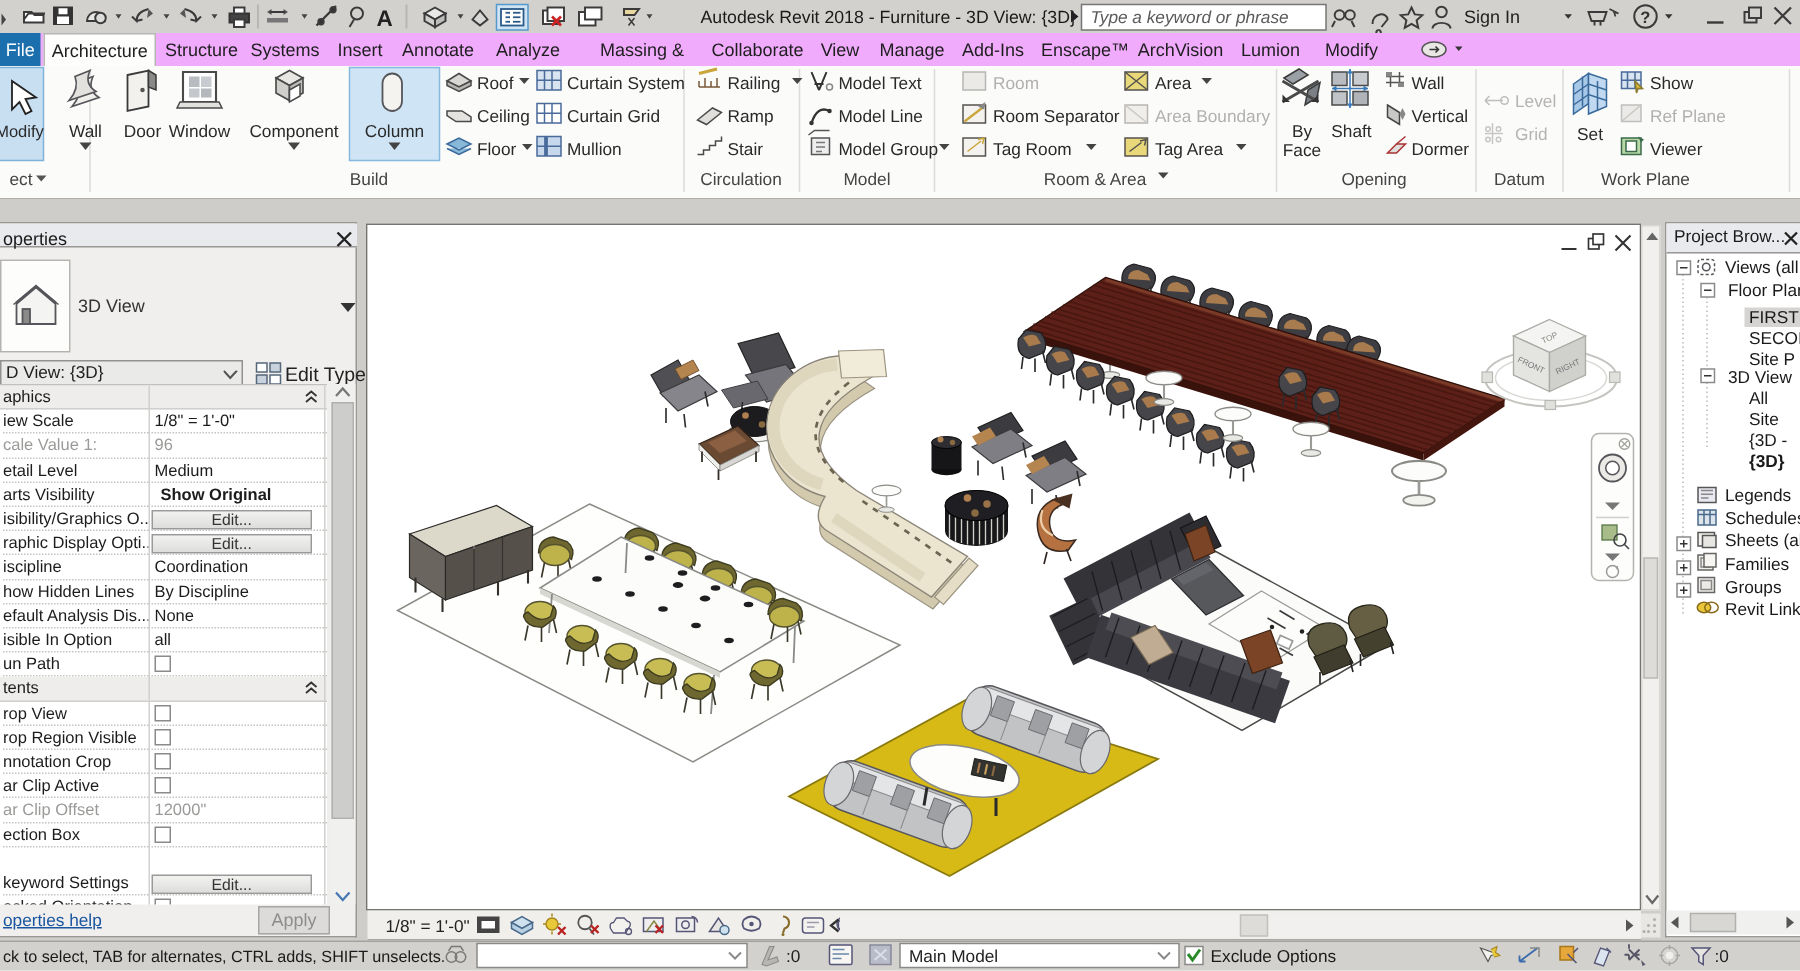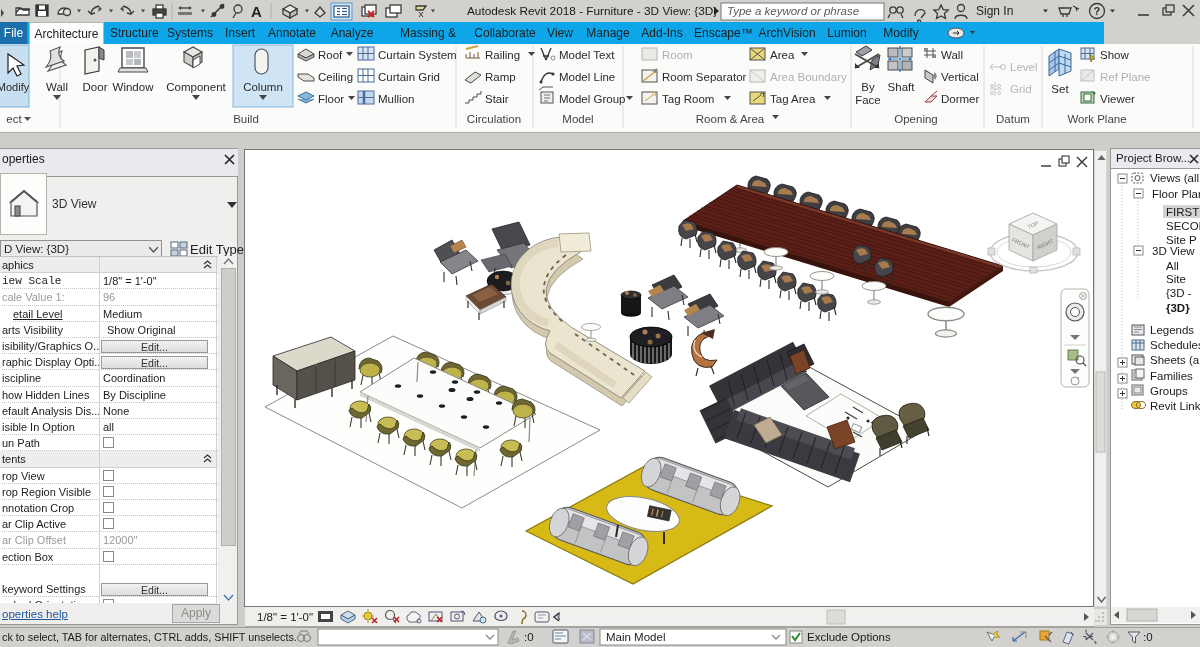--- a/index.html
+++ b/index.html
@@ -1,20 +1,20 @@
 <!DOCTYPE html>
 <html><head>
 <meta charset="utf-8">
 <style>
 *{margin:0;padding:0;box-sizing:border-box}
 html,body{width:1200px;height:647px;overflow:hidden}
 body{font-family:"Liberation Sans",sans-serif;background:#d3d1ce;position:relative;font-size:12px;color:#222}
 .abs{position:absolute}
 #titlebar{left:0;top:0;width:1200px;height:22px;background:#d3d1ce}
-#tabs{left:0;top:22px;width:1104px;height:22px;background:#0ea5e9}
+#tabs{left:0;top:22px;width:1200px;height:22px;background:#f0abfc}
 .tab{position:absolute;top:0;height:22px;line-height:22px;text-align:center;color:#1e1e1e;font-size:12px}
 #ribbon{left:0;top:44px;width:1200px;height:89px;background:#fbfbfa;border-bottom:1px solid #b3b0ac}
 #main{left:0;top:133px;width:1200px;height:494px;background:#cfcdc9}
 #props{left:0;top:15px;width:238px;height:477px;background:#f0efed;border:1px solid #9a9895;border-left:none}
 #viewport{left:244px;top:16px;width:850px;height:458px;background:#fff;border:1px solid #757470}
 #vcb{left:245px;top:474px;width:849px;height:20px;background:#f0efec;border-bottom:1px solid #a8a6a2}
 #browser{left:1110px;top:15px;width:90px;height:477px;background:#fff;border:1px solid #9a9895;border-right:none}
 #statusbar{left:0;top:627px;width:1200px;height:20px;background:#d3d1ce;border-top:1px solid #a3a19d}
 .cell{position:absolute;font-size:11px;color:#1c1c1c;white-space:nowrap;overflow:hidden}
 .hdr{background:#eeedec;font-weight:bold}
@@ -741,21 +741,21 @@
           <circle cx="9" cy="4" r="1"></circle>
           <circle cx="9" cy="8" r="1"></circle>
           <circle cx="5" cy="8" r="1"></circle>
           <circle cx="9" cy="12" r="1"></circle>
           <circle cx="5" cy="12" r="1"></circle>
           <circle cx="2" cy="12" r="1"></circle>
         </g>
       </svg>
   </div>
   <div id="props" class="abs">
-    <div class="abs" style="left:0;top:0;width:238px;height:28px;background:#e9eaed;border-bottom:1px solid #9a9895">
+    <div class="abs" style="left:0;top:0;width:238px;height:16px;background:#e9eaed;border-bottom:1px solid #9a9895">
       <span style="position:absolute;left:2px;top:3px;font-size:12px;color:#1a1a1a">operties</span>
       <svg width="11" height="11" style="position:absolute;left:224px;top:5px">
           <path d="M1 1 l9 9 m0 -9 l-9 9" stroke="#222" stroke-width="1.6"></path>
         </svg>
     </div>
     <div class="abs" style="left:0;top:24px;width:47px;height:62px;background:#fdfdfc;border:1px solid #b5b3b0">
       <svg width="45" height="60">
           <g stroke="#55555a" stroke-width="1.2" fill="#ededeb">
       <path d="M10 28 l13 -11 13 11 v14 h-26 z" fill="#f4f4f2"></path>
       <path d="M10 28 l13 -11 13 11" fill="none" stroke-width="2"></path>
@@ -780,31 +780,31 @@
           <rect x="10" y="2" width="7" height="6" fill="#c8d2dc"></rect>
           <rect x="1" y="10" width="7" height="6" fill="#c8d2dc"></rect>
           <rect x="10" y="10" width="7" height="6"></rect>
         </g>
       </svg>
     <span class="abs" style="left:190px;top:93px;font-size:13px;color:#222;white-space:nowrap">Edit Type</span>
     <div id="pgrid" class="abs" style="left:0;top:107px;width:218px;height:347px;background:#fff;border-top:1px solid #c0c0be;overflow:hidden">
         <div class="cell hdr" style="left:0;top:0.0px;width:218px;height:16.2px;line-height:16px;padding-left:2px;font-weight:normal;border-bottom:1px solid #cfcfcd">aphics<svg width="9" height="10" style="position:absolute;right:6px;top:3px">
             <path d="M1 4 l3.5 -3 3.5 3 M1 8 l3.5 -3 3.5 3" stroke="#333" fill="none" stroke-width="1.2"></path>
           </svg></div>
-<div class="cell" style="left:2px;top:16.2px;width:97px;height:16.2px;line-height:16px;border-bottom:1px dotted #c4c4c2;font-family:Liberation Mono, monospace;">iew Scale</div>
+<div class="cell" style="left:2px;top:16.2px;width:97px;height:16.2px;line-height:16px;border-bottom:1px dotted #c4c4c2;">iew Scale</div>
 <div class="cell" style="left:103px;top:16.2px;width:113px;height:16.2px;line-height:16px;">1/8" = 1'-0"</div>
 <div class="cell" style="left:99px;top:16.2px;width:119px;height:16.2px;border-bottom:1px dotted #c4c4c2"></div>
 <div class="cell" style="left:2px;top:32.4px;width:97px;height:16.2px;line-height:16px;border-bottom:1px dotted #c4c4c2; color:#9a9a98;">cale Value    1:</div>
 <div class="cell" style="left:103px;top:32.4px;width:113px;height:16.2px;line-height:16px; color:#9a9a98;">96</div>
 <div class="cell" style="left:99px;top:32.4px;width:119px;height:16.2px;border-bottom:1px dotted #c4c4c2"></div>
-<div class="cell" style="left:13px;top:48.6px;width:97px;height:16.2px;line-height:16px;border-bottom:1px dotted #c4c4c2;text-decoration:underline;">etail Level</div>
+<div class="cell" style="left:2px;top:48.6px;width:97px;height:16.2px;line-height:16px;border-bottom:1px dotted #c4c4c2;">etail Level</div>
 <div class="cell" style="left:103px;top:48.6px;width:113px;height:16.2px;line-height:16px;">Medium</div>
 <div class="cell" style="left:99px;top:48.6px;width:119px;height:16.2px;border-bottom:1px dotted #c4c4c2"></div>
 <div class="cell" style="left:2px;top:64.8px;width:97px;height:16.2px;line-height:16px;border-bottom:1px dotted #c4c4c2;">arts Visibility</div>
-<div class="cell" style="left:107px;top:64.8px;width:113px;height:16.2px;line-height:16px;">Show Original</div>
+<div class="cell" style="left:107px;top:64.8px;width:113px;height:16.2px;line-height:16px;font-weight:bold;">Show Original</div>
 <div class="cell" style="left:99px;top:64.8px;width:119px;height:16.2px;border-bottom:1px dotted #c4c4c2"></div>
 <div class="cell" style="left:2px;top:81.0px;width:97px;height:16.2px;line-height:16px;border-bottom:1px dotted #c4c4c2;">isibility/Graphics O...</div>
 <div class="editbtn" style="top:82.5px;left:101px;width:107px">Edit...</div>
 <div class="cell" style="left:99px;top:81.0px;width:119px;height:16.2px;border-bottom:1px dotted #c4c4c2"></div>
 <div class="cell" style="left:2px;top:97.2px;width:97px;height:16.2px;line-height:16px;border-bottom:1px dotted #c4c4c2;">raphic Display Opti...</div>
 <div class="editbtn" style="top:98.7px;left:101px;width:107px">Edit...</div>
 <div class="cell" style="left:99px;top:97.2px;width:119px;height:16.2px;border-bottom:1px dotted #c4c4c2"></div>
 <div class="cell" style="left:2px;top:113.4px;width:97px;height:16.2px;line-height:16px;border-bottom:1px dotted #c4c4c2;">iscipline</div>
 <div class="cell" style="left:103px;top:113.4px;width:113px;height:16.2px;line-height:16px;">Coordination</div>
 <div class="cell" style="left:99px;top:113.4px;width:119px;height:16.2px;border-bottom:1px dotted #c4c4c2"></div>

